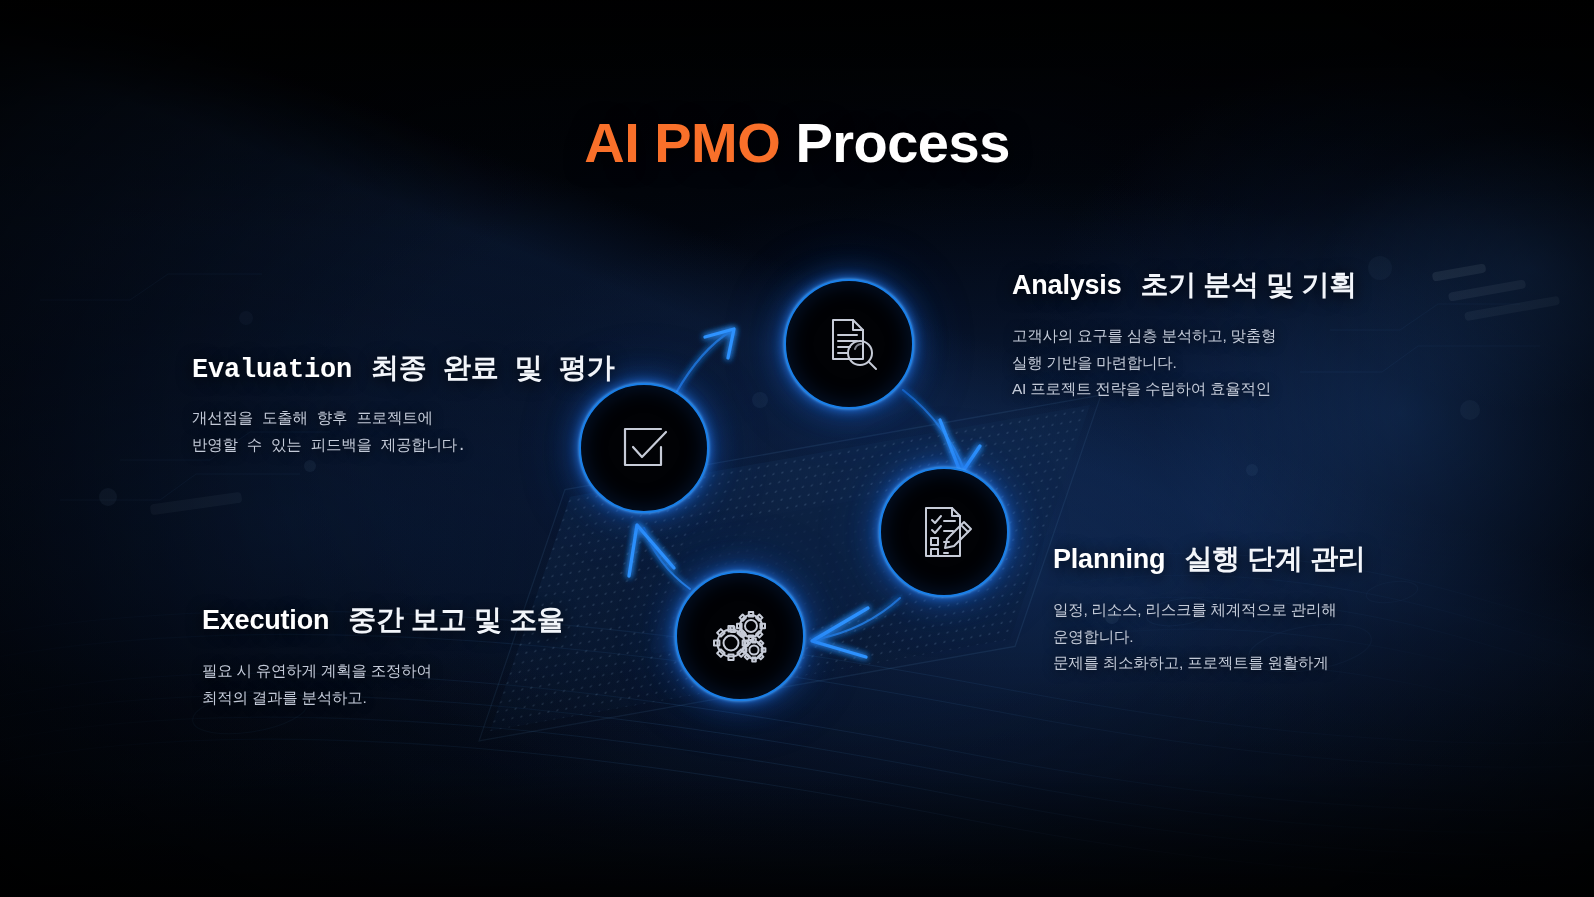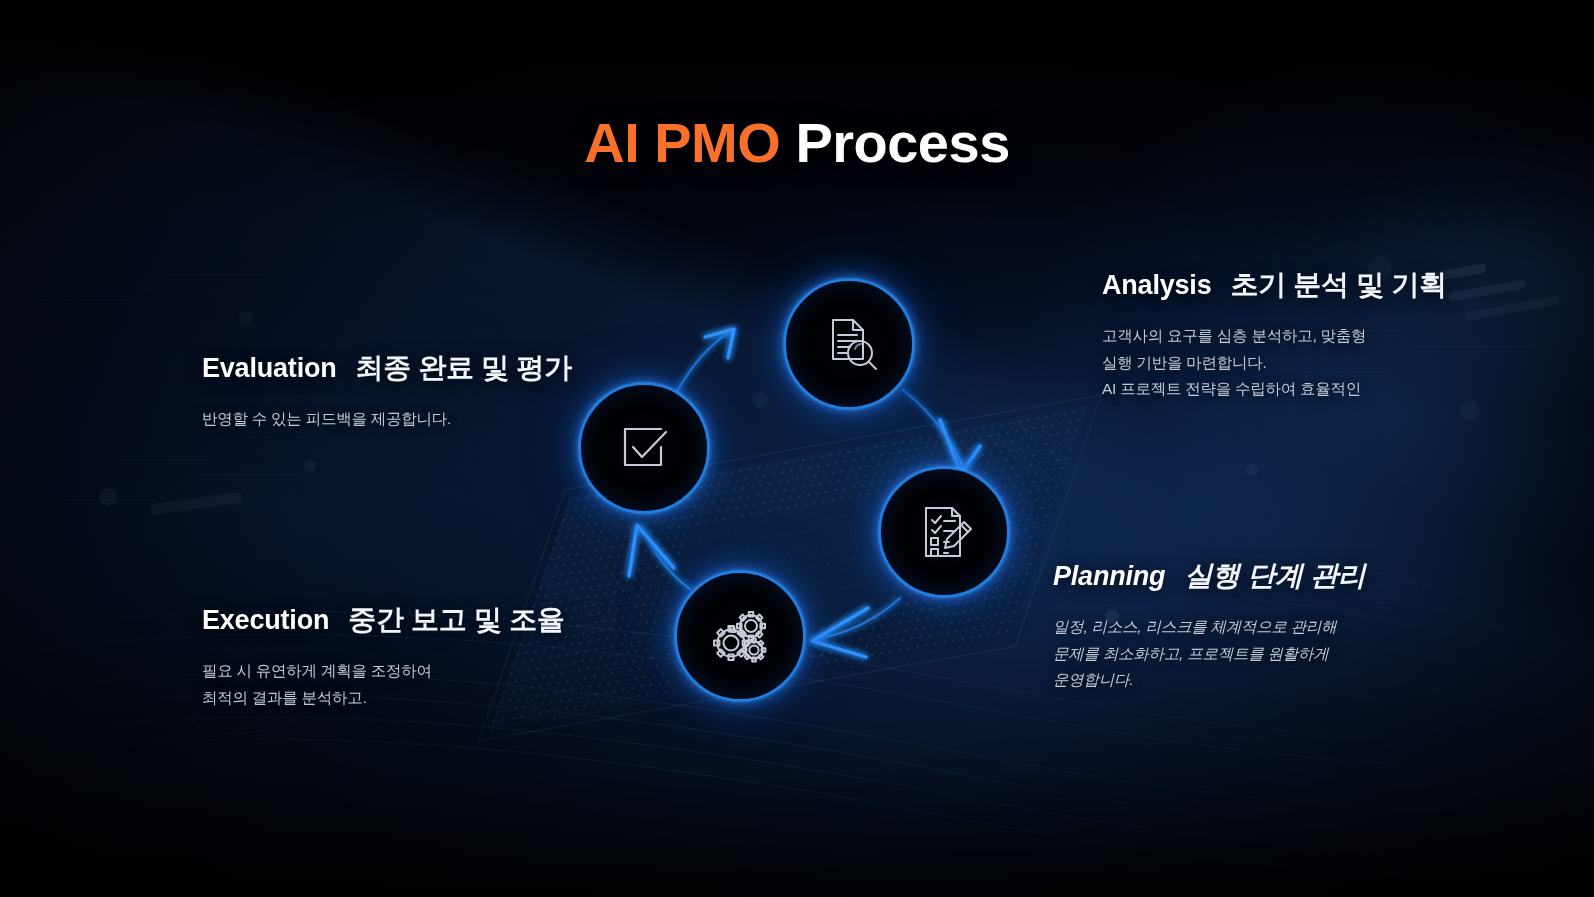--- a/index.html
+++ b/index.html
@@ -90,23 +90,23 @@
   .block .body {
     margin-top: 19px;
     color: #c3cad8;
     font-size: 15.5px;
     line-height: 1.72;
     letter-spacing: -0.25px;
     text-shadow: 0 1px 12px rgba(0,0,0,0.85);
   }
   .block .body div { white-space: nowrap; }
 
-  #block-analysis   { left: 1102px; top: 266px; }
-  #block-planning   { left: 1053px; top: 557px; font-style: italic; }
-  #block-evaluation { left: 202px;  top: 349px; }
+  #block-analysis   { left: 1012px; top: 266px; }
+  #block-planning   { left: 1053px; top: 540px; }
+  #block-evaluation { left: 192px;  top: 349px; font-family: Liberation Mono, monospace; }
   #block-execution  { left: 202px;  top: 601px; }
 
   
   #cycle {
     position: absolute;
     left: 0; top: 0;
     width: 1594px; height: 897px;
     pointer-events: none;
   }
   .node {
@@ -364,31 +364,32 @@
     </div>
   </div>
 
   <div class="block" id="block-planning">
     <div class="head">
       <span class="en">Planning</span>
       <span class="ko">실행 단계 관리</span>
     </div>
     <div class="body">
       <div>일정, 리소스, 리스크를 체계적으로 관리해</div>
+      <div>운영합니다.</div>
       <div>문제를 최소화하고, 프로젝트를 원활하게</div>
-      <div>운영합니다.</div>
     </div>
   </div>
 
   <div class="block" id="block-evaluation">
     <div class="head">
       <span class="en">Evaluation</span>
       <span class="ko">최종 완료 및 평가</span>
     </div>
     <div class="body">
+      <div>개선점을 도출해 향후 프로젝트에</div>
       <div>반영할 수 있는 피드백을 제공합니다.</div>
     </div>
   </div>
 
   <div class="block" id="block-execution">
     <div class="head">
       <span class="en">Execution</span>
       <span class="ko">중간 보고 및 조율</span>
     </div>
     <div class="body">

